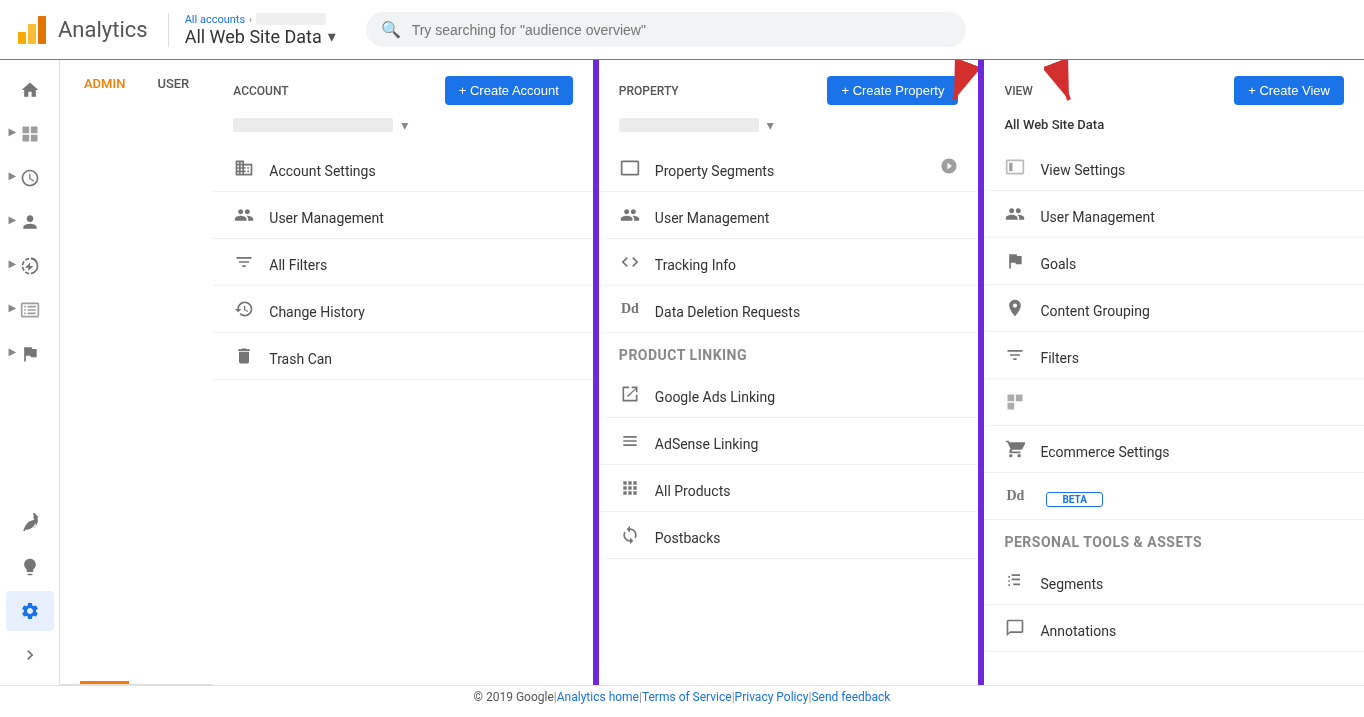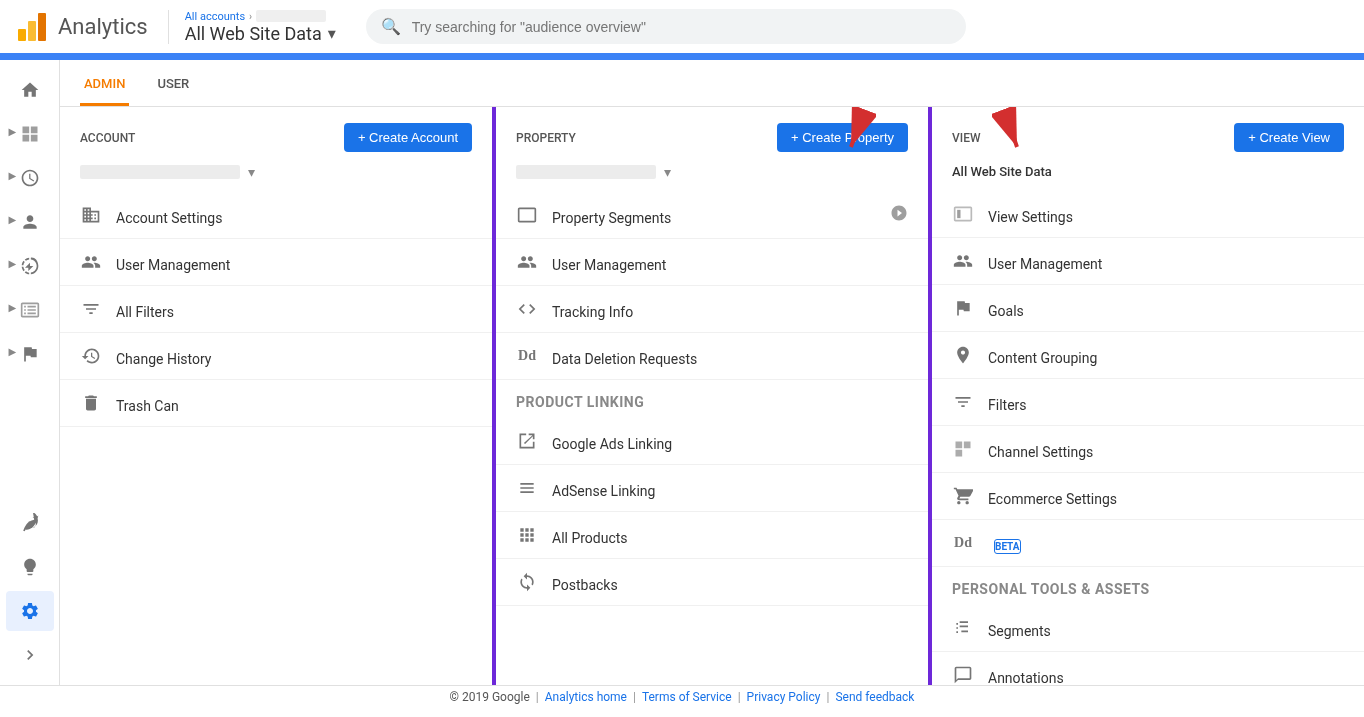--- a/index.html
+++ b/index.html
@@ -3,21 +3,21 @@
   <meta charset="utf-8">
   <style>
     * { box-sizing: border-box; margin: 0; padding: 0; }
     body { font-family: 'Roboto', Arial, sans-serif; font-size: 14px; color: #333; background: #fff; width: 1364px; min-height: 717px; overflow-x: hidden; }
 
     
     .top-bar {
       display: flex;
       align-items: center;
       height: 60px;
-      border-bottom: 7px solid #3b82f6;
+      border-bottom: 1px solid #3b82f6;
       padding: 0 16px;
       background: #fff;
     }
     .logo-area {
       display: flex;
       align-items: center;
       gap: 10px;
       margin-right: 20px;
     }
     .logo-icon {
@@ -110,21 +110,21 @@
       flex-direction: column;
       align-items: center;
       gap: 4px;
       padding-bottom: 10px;
     }
 
     
     .main-content {
       flex: 1;
       display: flex;
-      flex-direction: column;
+      flex-direction: row;
       overflow: hidden;
     }
 
     
     .tabs {
       display: flex;
       border-bottom: 1px solid #e0e0e0;
       padding: 0 20px;
       gap: 24px;
     }
@@ -143,21 +143,21 @@
 
     
     .admin-columns {
       display: flex;
       flex: 1;
       overflow-y: auto;
     }
 
     .column {
       flex: 1;
-      border-right: 4px solid #6d28d9;
+      border-right: 6px solid #6d28d9;
       padding: 16px 0;
       overflow-y: auto;
     }
     .column:last-child { border-right: none; }
 
     .column-header {
       display: flex;
       align-items: center;
       justify-content: space-between;
       padding: 0 20px 12px;
@@ -238,34 +238,33 @@
     }
 
     
     .beta-badge {
       font-size: 10px;
       font-weight: 700;
       color: #1a73e8;
       background: transparent;
       border: 1px solid #1a73e8;
       border-radius: 3px;
-      padding: 1px 0;
+      padding: 1px 15px;
       margin-left: 6px;
     }
 
     
     .footer {
       height: 22px;
       display: flex;
       align-items: center;
       justify-content: center;
       font-size: 12px;
       color: #555;
       border-top: 1px solid #e0e0e0;
-      gap: 6px;
     }
     .footer a { color: #1a73e8; text-decoration: none; cursor: pointer; }
     .footer-sep { color: #999; }
 
     
     .view-title {
       font-size: 13px;
       color: #333;
       padding: 0 20px 12px;
       font-weight: 500;
@@ -585,21 +584,20 @@
               </svg>
           </span>
           <span class="menu-item-label">Filters</span>
         </div>
         <div class="menu-item">
           <span class="menu-item-icon">
             <svg width="20" height="20" viewBox="0 0 24 24" fill="#757575">
                 <path d="M3 3h8v8H3zm10 0h8v8h-8zM3 13h8v8H3z" opacity="0.6"></path>
               </svg>
           </span>
-          <span class="menu-item-label">Channel Settings</span>
         </div>
         <div class="menu-item">
           <span class="menu-item-icon">
             <svg width="20" height="20" viewBox="0 0 24 24" fill="#757575">
                 <path d="M7 18c-1.1 0-1.99.9-1.99 2S5.9 22 7 22s2-.9 2-2-.9-2-2-2zM1 2v2h2l3.6 7.59-1.35 2.45c-.16.28-.25.61-.25.96C5 16.1 6.1 17 7.5 17h11v-2h-10.48c-.14 0-.25-.11-.25-.25l.03-.12.9-1.63H19c.75 0 1.41-.41 1.75-1.03l3.58-6.49c.08-.14.12-.31.12-.48 0-.55-.45-1-1-1H5.21l-.94-2H1zm16 16c-1.1 0-1.99.9-1.99 2s.89 2 1.99 2 2-.9 2-2-.9-2-2-2z"></path>
               </svg>
           </span>
           <span class="menu-item-label">Ecommerce Settings</span>
         </div>
         <div class="menu-item">

